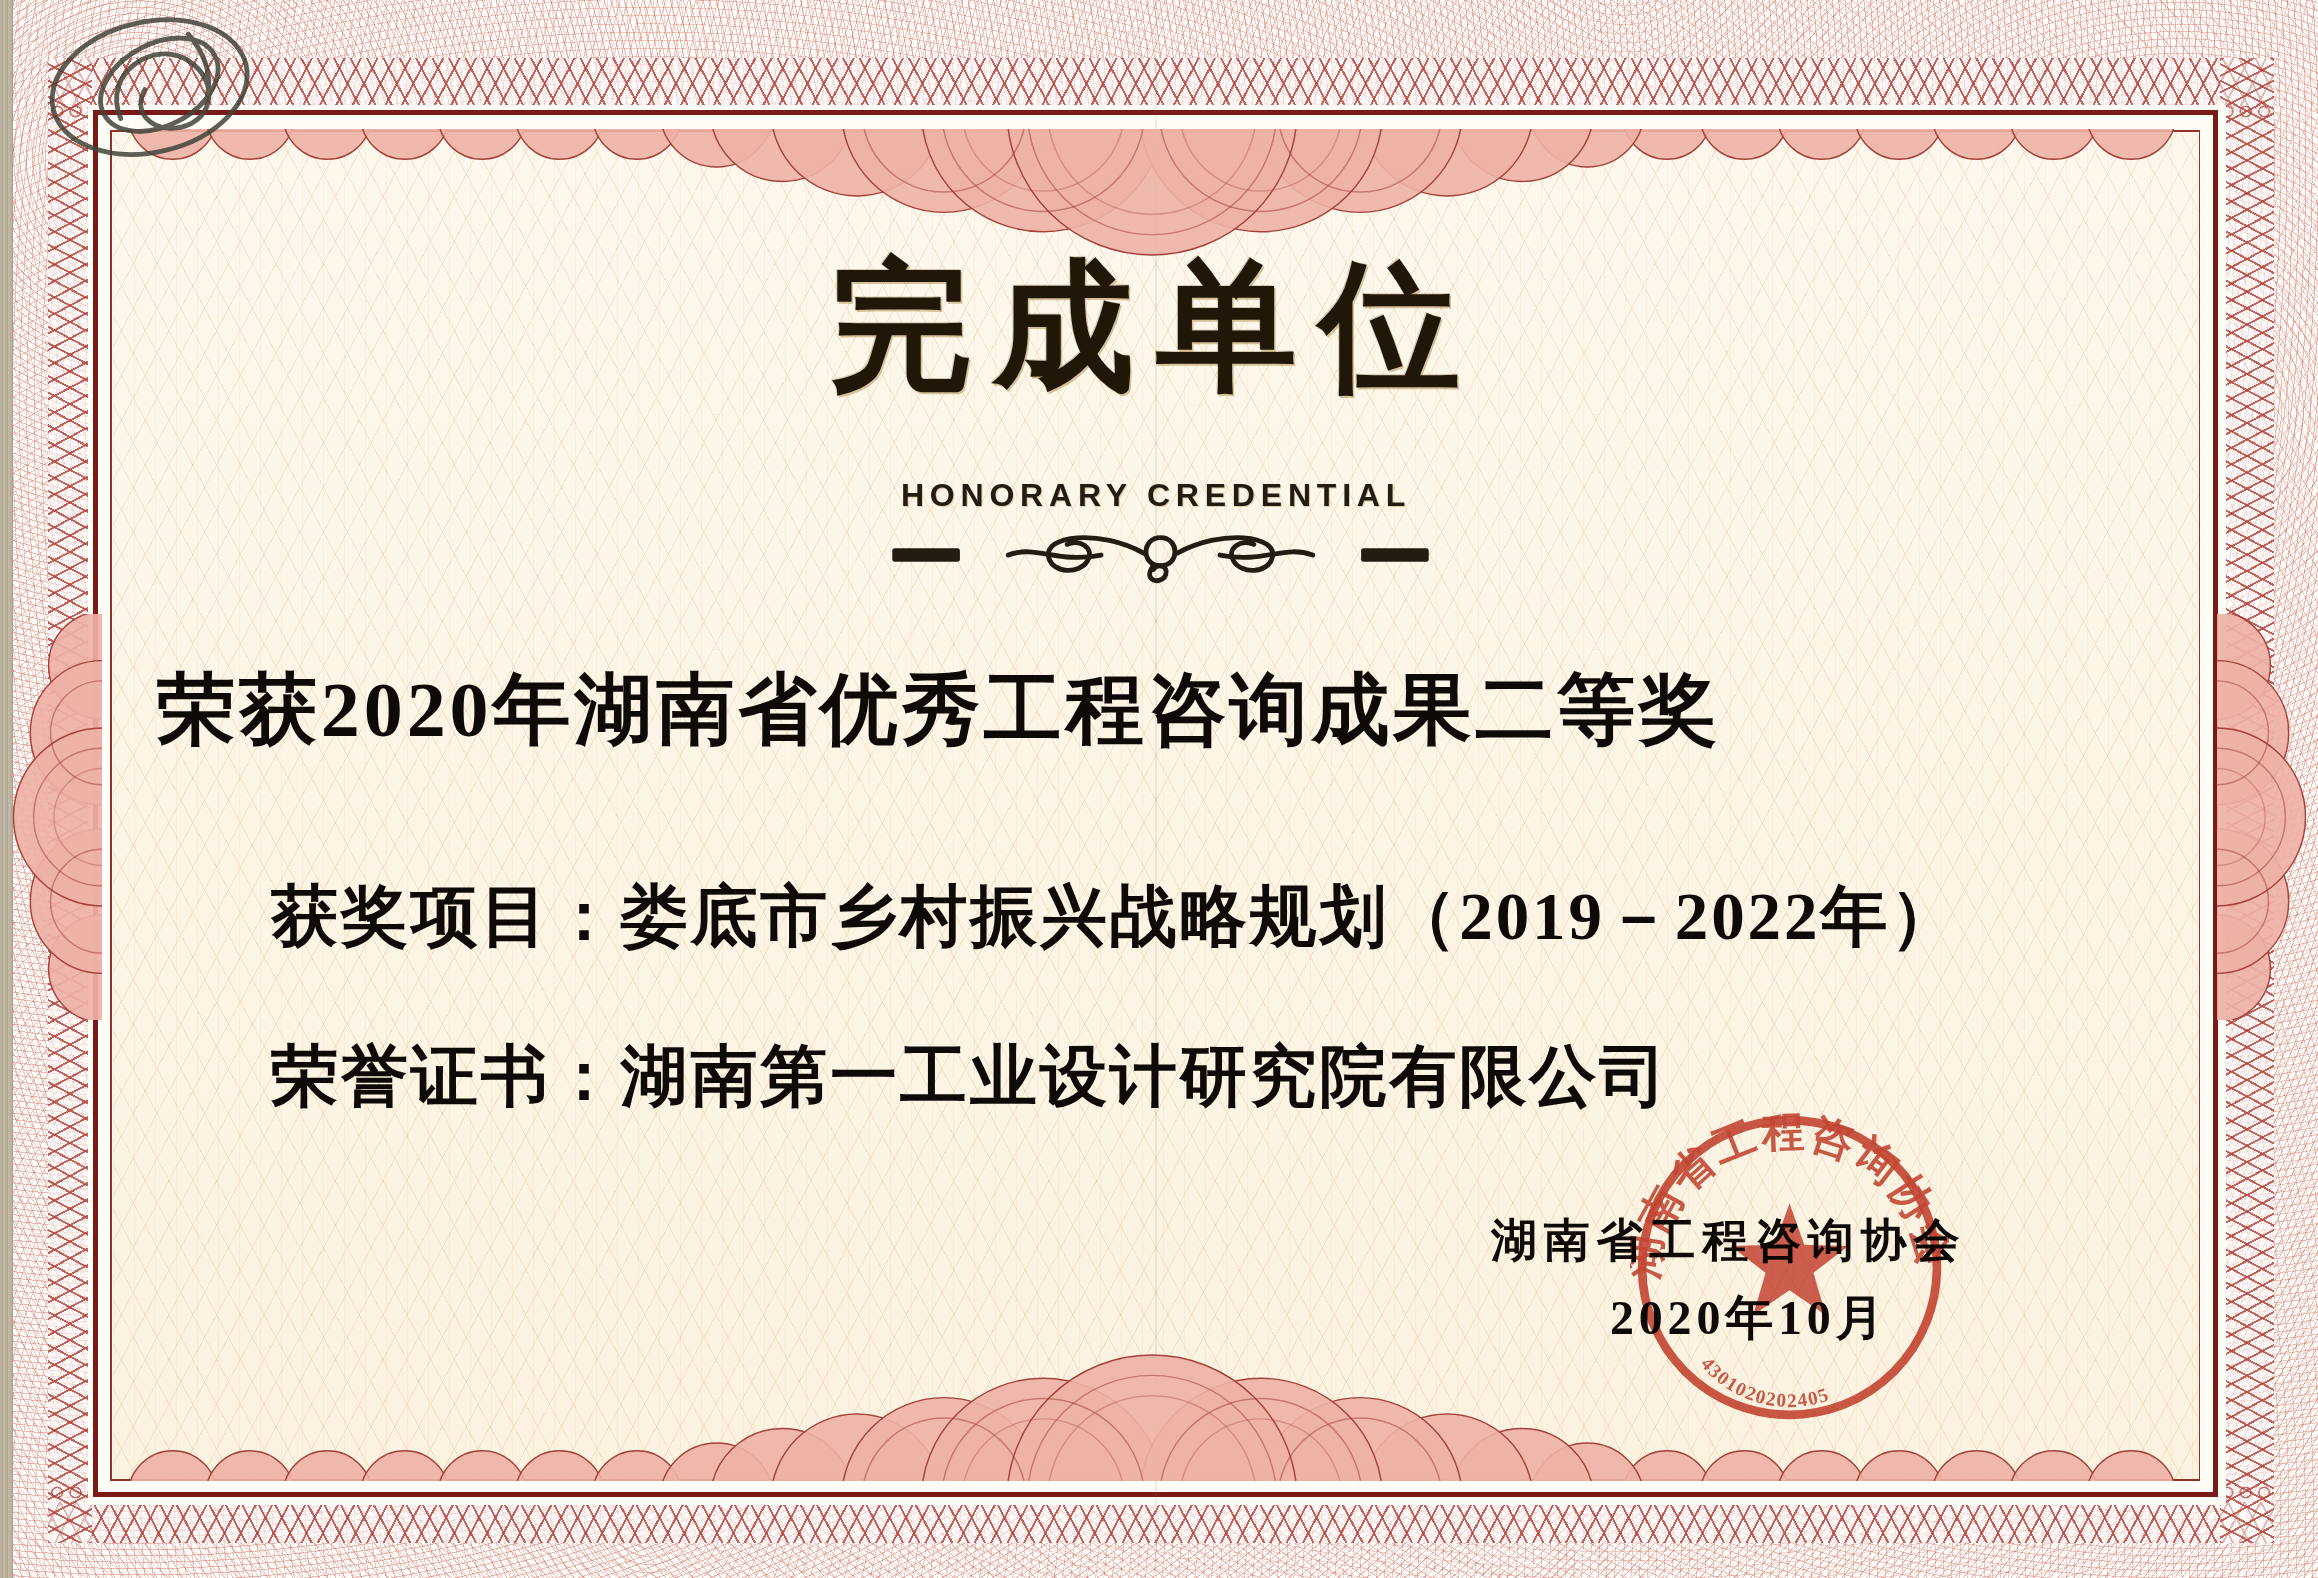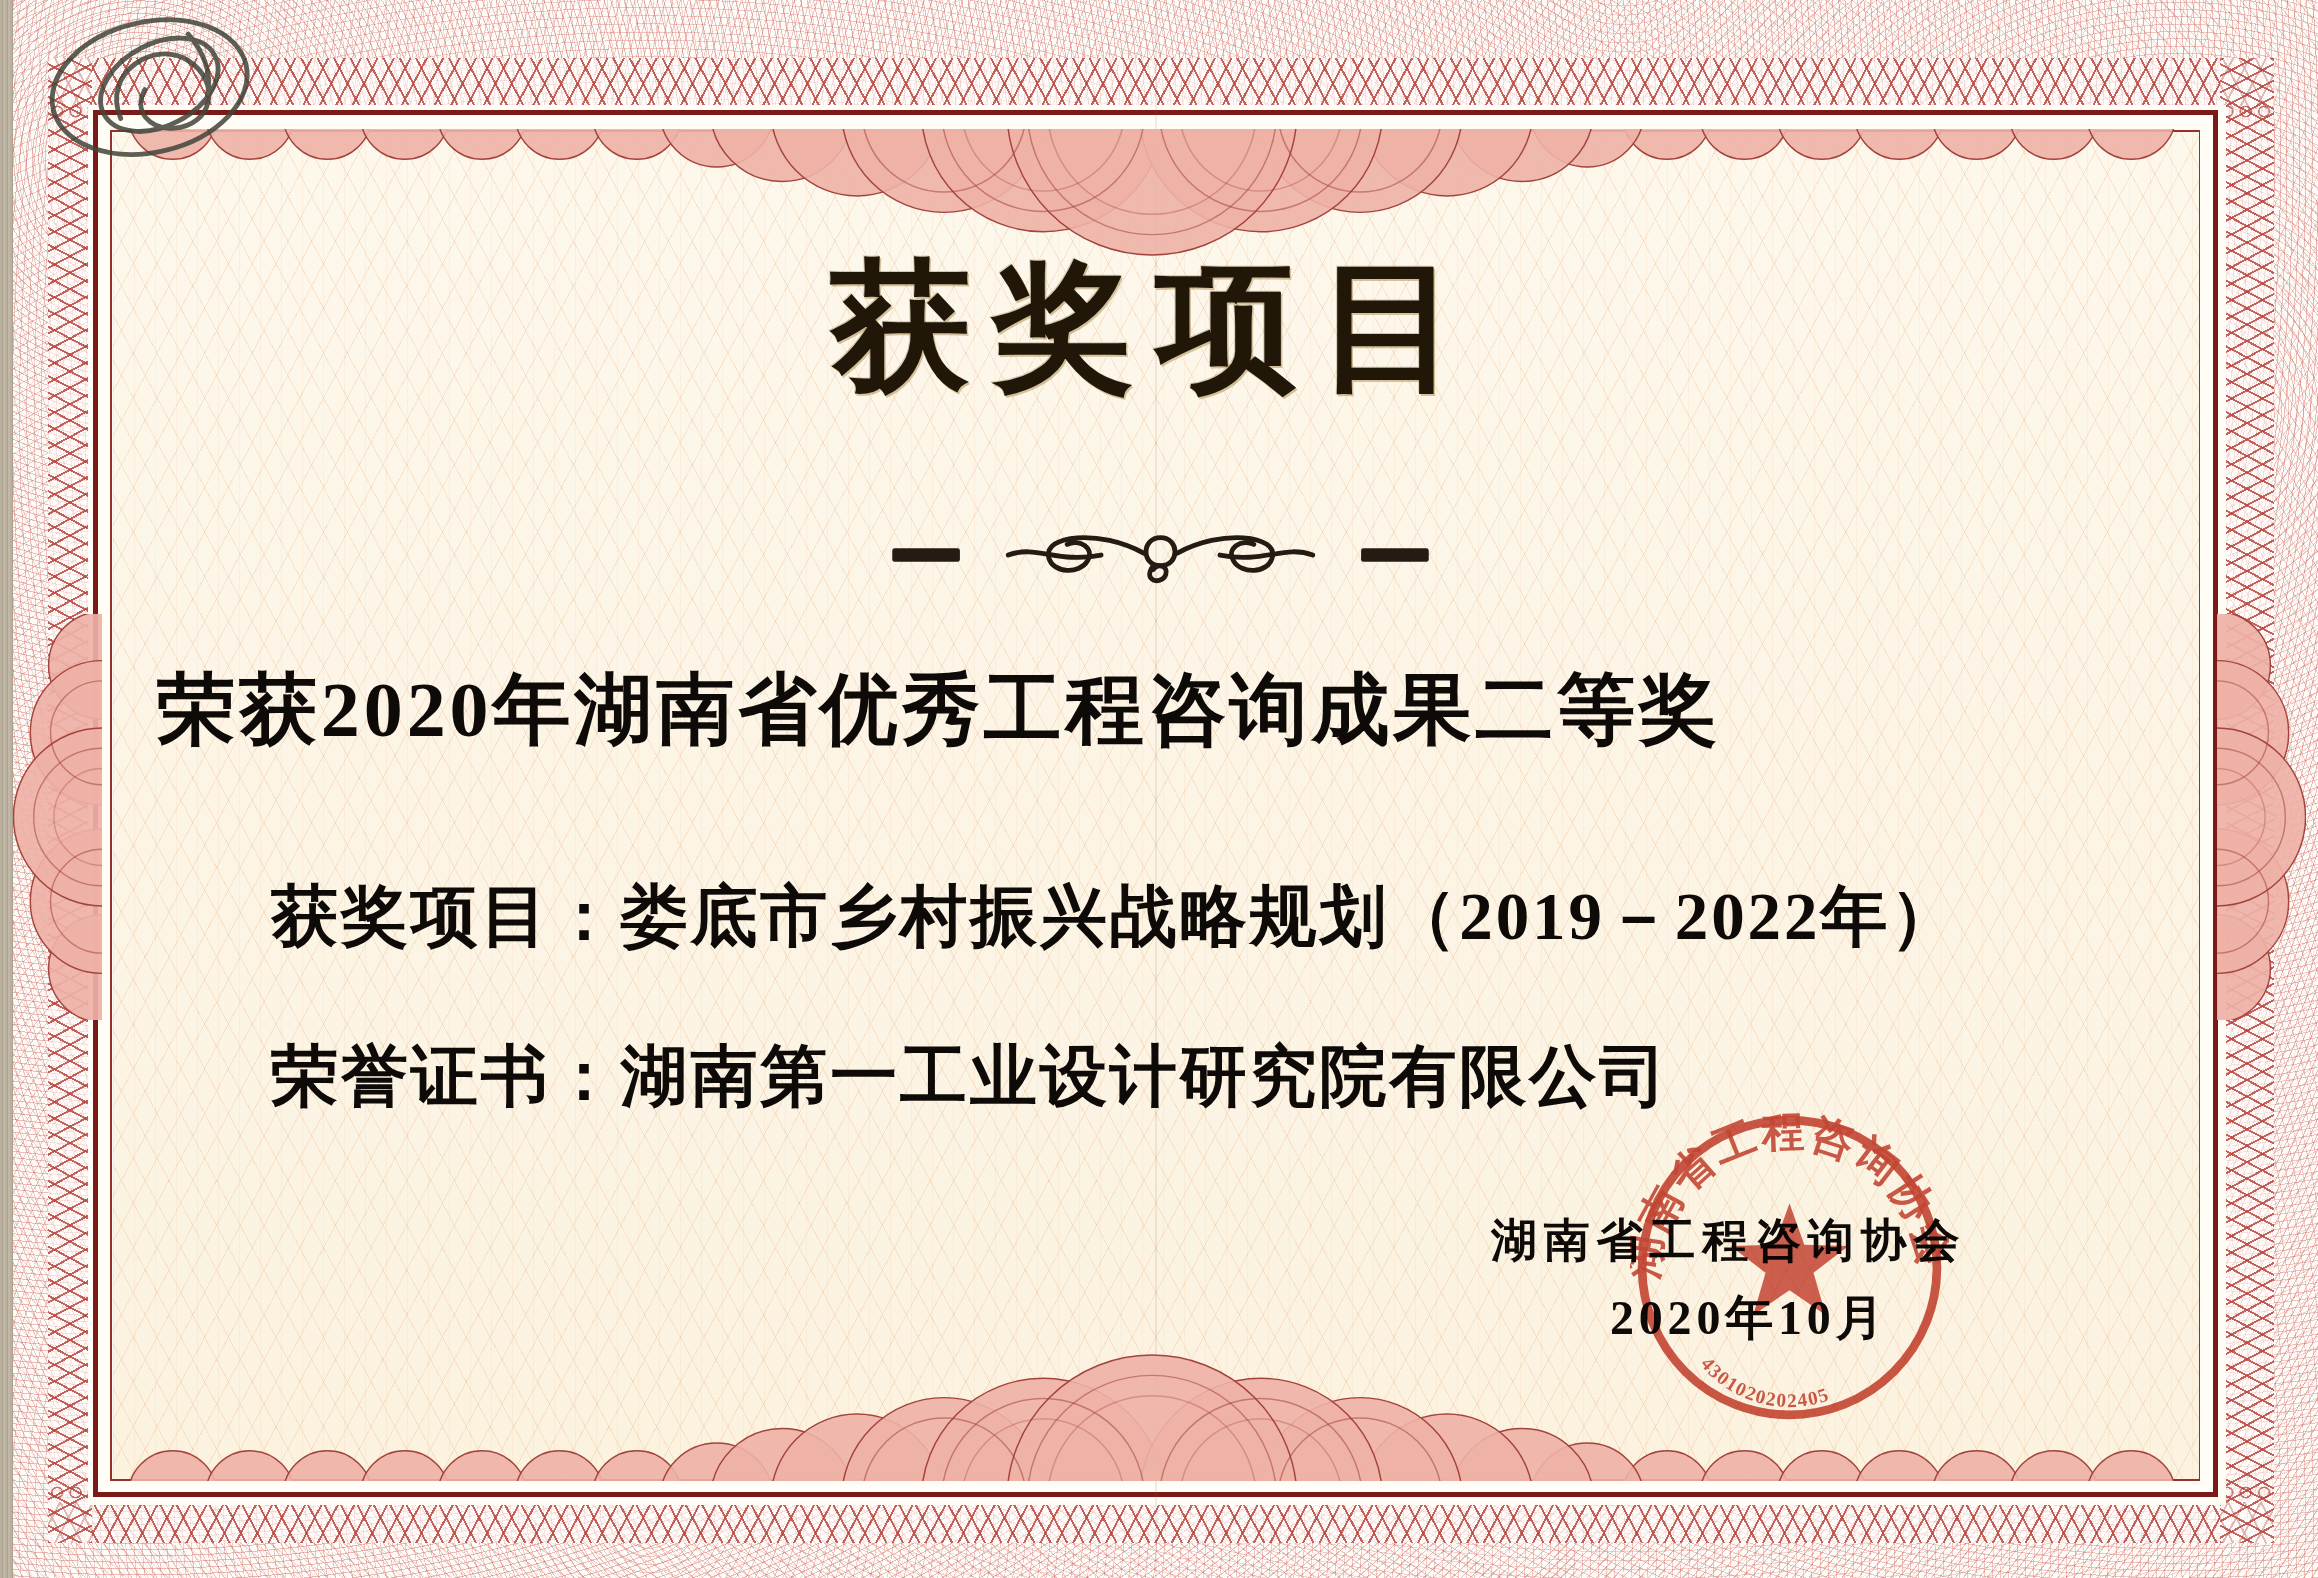--- a/index.html
+++ b/index.html
@@ -225,21 +225,22 @@
 
   <svg class="ornament scribble" width="251" height="174" viewBox="0 0 520 360">
     <g fill="none" stroke="#42453a" stroke-width="10" stroke-linecap="round" opacity="0.85">
       <ellipse cx="250" cy="170" rx="205" ry="135" transform="rotate(-13 250 170)"></ellipse>
       <ellipse cx="270" cy="165" rx="130" ry="85" transform="rotate(-28 270 165)"></ellipse>
       <path d="M190,235 C150,140 260,70 330,115 C400,160 380,250 300,255 C250,258 215,220 240,175"></path>
       <path d="M330,60 C360,95 380,140 370,185"></path>
     </g>
   </svg>
 
-  <div class="txt title-cn">获奖项目</div>
+  <div class="txt title-cn">完成单位</div>
+  <div class="txt title-en">HONORARY CREDENTIAL</div>
 
   <svg class="ornament divider" width="537" height="58" viewBox="0 0 1110 120">
     <g fill="#241c12">
       <rect x="0" y="42" width="140" height="28" rx="5"></rect>
     </g>
     <g fill="#241c12">
       <rect x="970" y="42" width="140" height="28" rx="5"></rect>
     </g>
     <g fill="none" stroke="#241c12" stroke-width="10" stroke-linecap="round">
       <path d="M555,20 C515,20 515,78 555,78 C595,78 595,20 555,20"></path>

